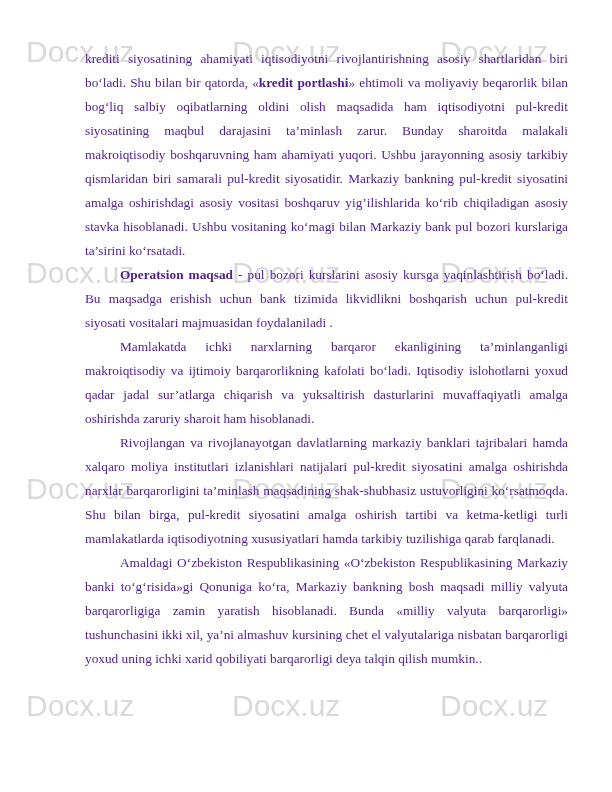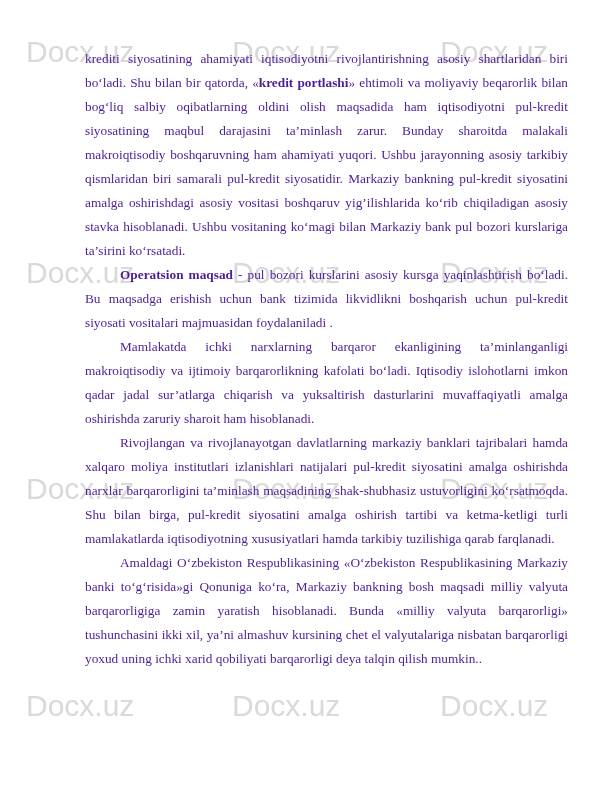--- a/index.html
+++ b/index.html
@@ -60,21 +60,21 @@
   </div>
 
   <div class="content" id="doc-body">
     <p>
       <span>krediti siyosatining ahamiyati iqtisodiyotni rivojlantirishning asosiy shartlaridan biri bo‘ladi. Shu bilan bir qatorda, «</span><b>kredit portlashi</b><span>» ehtimoli va moliyaviy beqarorlik bilan bog‘liq salbiy oqibatlarning oldini olish maqsadida ham iqtisodiyotni pul-kredit siyosatining maqbul darajasini ta’minlash zarur. Bunday sharoitda malakali makroiqtisodiy boshqaruvning ham ahamiyati yuqori. Ushbu jarayonning asosiy tarkibiy qismlaridan biri samarali pul-kredit siyosatidir. Markaziy bankning pul-kredit siyosatini amalga oshirishdagi asosiy vositasi boshqaruv yig’ilishlarida ko‘rib chiqiladigan asosiy stavka hisoblanadi. Ushbu vositaning ko‘magi bilan Markaziy bank pul bozori kurslariga ta’sirini ko‘rsatadi.</span>
     </p>
     <p class="indent">
       <b>Operatsion maqsad</b><span> - pul bozori kurslarini asosiy kursga yaqinlashtirish bo‘ladi. Bu maqsadga erishish uchun bank tizimida likvidlikni boshqarish uchun pul-kredit siyosati vositalari majmuasidan foydalaniladi .</span>
     </p>
     <p class="indent">
-      <span>Mamlakatda ichki narxlarning barqaror ekanligining ta’minlanganligi makroiqtisodiy va ijtimoiy barqarorlikning kafolati bo‘ladi. Iqtisodiy islohotlarni imkon qadar jadal sur’atlarga chiqarish va yuksaltirish dasturlarini muvaffaqiyatli amalga oshirishda zaruriy sharoit ham hisoblanadi.</span>
+      <span>Mamlakatda ichki narxlarning barqaror ekanligining ta’minlanganligi makroiqtisodiy va ijtimoiy barqarorlikning kafolati bo‘ladi. Iqtisodiy islohotlarni yoxud qadar jadal sur’atlarga chiqarish va yuksaltirish dasturlarini muvaffaqiyatli amalga oshirishda zaruriy sharoit ham hisoblanadi.</span>
     </p>
     <p class="indent">
       <span>Rivojlangan va rivojlanayotgan davlatlarning markaziy banklari tajribalari hamda xalqaro moliya institutlari izlanishlari natijalari pul-kredit siyosatini amalga oshirishda narxlar barqarorligini ta’minlash maqsadining shak-shubhasiz ustuvorligini ko‘rsatmoqda. Shu bilan birga, pul-kredit siyosatini amalga oshirish tartibi va ketma-ketligi turli mamlakatlarda iqtisodiyotning xususiyatlari hamda tarkibiy tuzilishiga qarab farqlanadi.</span>
     </p>
     <p class="indent">
       <span>Amaldagi O‘zbekiston Respublikasining «O‘zbekiston Respublikasining Markaziy banki to‘g‘risida»gi Qonuniga ko‘ra, Markaziy bankning bosh maqsadi milliy valyuta barqarorligiga zamin yaratish hisoblanadi. Bunda «milliy valyuta barqarorligi» tushunchasini ikki xil, ya’ni almashuv kursining chet el valyutalariga nisbatan barqarorligi yoxud uning ichki xarid qobiliyati barqarorligi deya talqin qilish mumkin..</span>
     </p>
   </div>
 
 </div>

